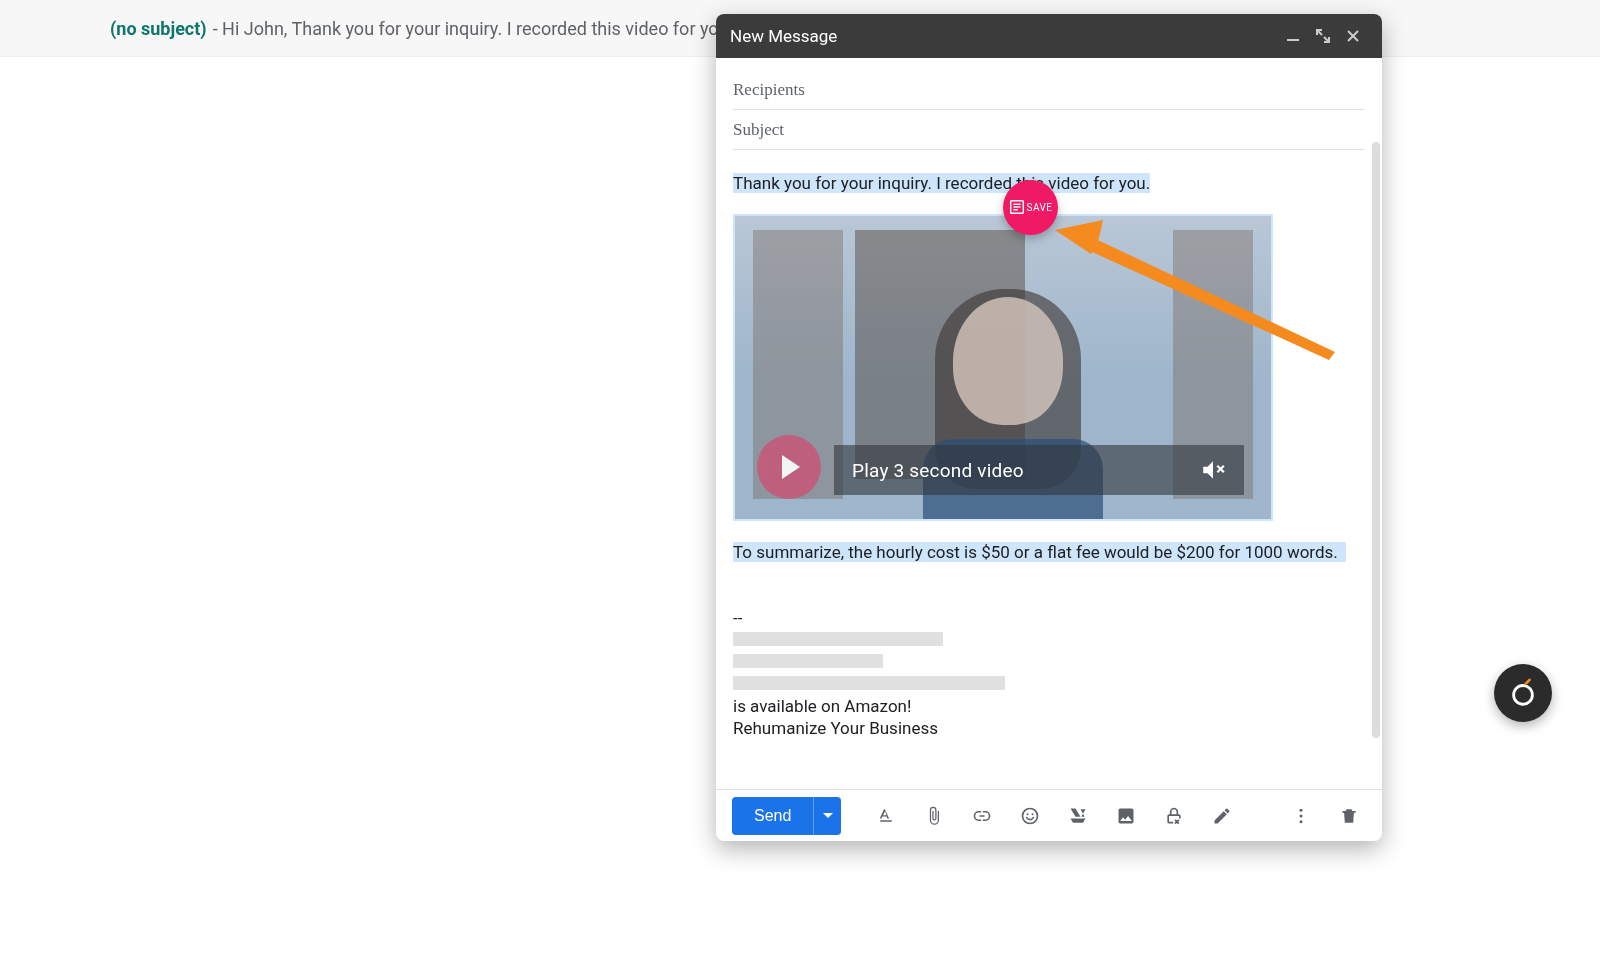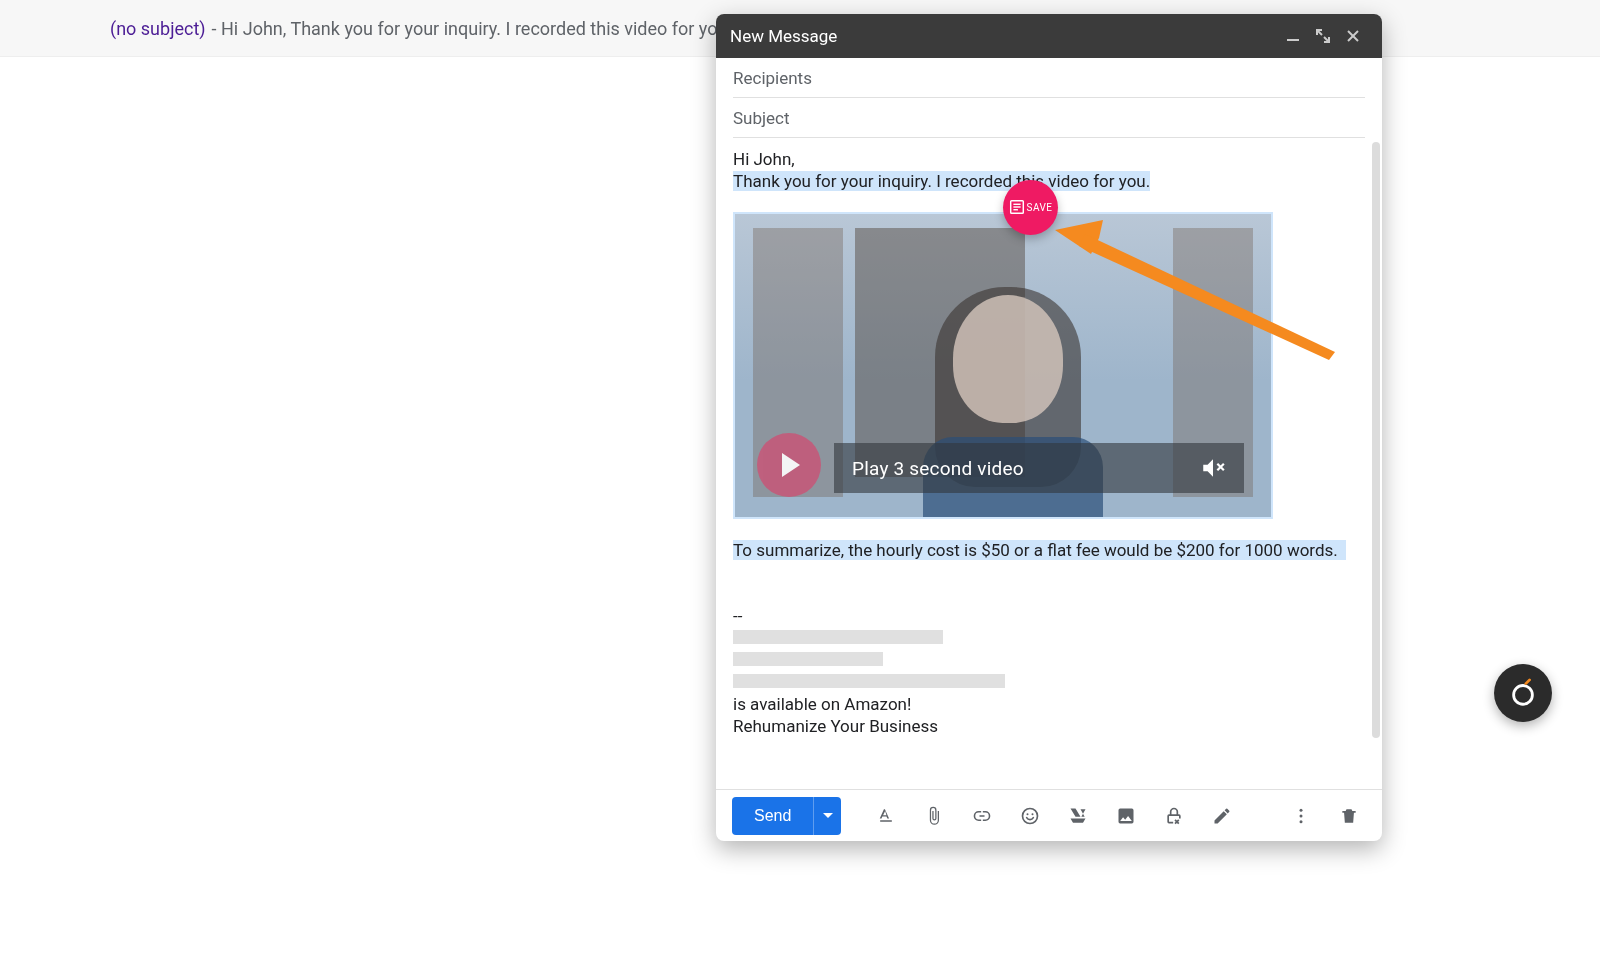--- a/index.html
+++ b/index.html
@@ -1,29 +1,29 @@
 <!DOCTYPE html>
 <html><head>
 <meta charset="utf-8">
 <style>
   html,body{margin:0;padding:0;width:1600px;height:967px;font-family:Roboto,Arial,sans-serif;background:#fff;overflow:hidden;}
   *{box-sizing:border-box;}
   
   .draft-bar{position:absolute;left:0;right:0;top:0;height:57px;background:#f7f7f7;border-bottom:1px solid #eee;display:flex;align-items:center;padding-left:110px;font-size:18px;white-space:nowrap;overflow:hidden;}
-  .draft-subject{color:#4c1d95;font-weight:400;}
+  .draft-subject{color:#0f766e;font-weight:700;}
   .draft-preview{color:#5f6368;margin-left:6px;}
   
   .footer{position:absolute;left:0;right:0;top:608px;text-align:center;font-size:16px;color:#5f6368;line-height:1.6;}
   
   .compose{position:absolute;left:716px;top:14px;width:666px;height:827px;display:flex;flex-direction:column;box-shadow:0 8px 24px rgba(0,0,0,.3);border-radius:8px;overflow:hidden;background:#fff;}
   .compose-title{height:44px;background:#3b3b3b;color:#fff;display:flex;align-items:center;padding:8px 14px;font-size:17px;flex:0 0 auto;}
   .compose-title .spacer{flex:1;}
   .title-icon{width:30px;height:30px;display:flex;align-items:center;justify-content:center;color:#ccc;cursor:pointer;}
   .title-icon svg{width:14px;height:14px;stroke:currentColor;fill:none;stroke-width:2;}
-  .compose-fields{flex:0 0 auto;padding:0 17px;}
+  .compose-fields{flex:0 0 auto;padding:12px 17px;font-family:Liberation Serif, serif;}
   .field{height:40px;display:flex;align-items:center;border-bottom:1px solid #e0e0e0;color:#5f6368;font-size:17px;cursor:text;}
   .compose-body{position:relative;flex:1 1 auto;padding:10px 17px 10px 17px;font-size:17px;color:#202124;overflow:hidden;}
   .scrollbar{position:absolute;right:2px;top:142px;width:8px;height:596px;background:#dcdcdc;border-radius:4px;}
   .line{margin:0;line-height:22px;white-space:pre-wrap;}
   .hl{background:#cfe5fb;}
   
   .videothumb{position:relative;margin:20px 0 20px 0;width:540px;height:307px;border:2px solid #cfe5fb;background:linear-gradient(180deg,#b9c7d6 0%,#9eb5cb 55%,#9eb5cb 100%);overflow:hidden;}
   .videothumb .bookshelf{position:absolute;left:18px;top:14px;width:90px;bottom:20px;background:#6c5a4b;opacity:.35;}
   .videothumb .door{position:absolute;left:120px;top:14px;width:170px;bottom:40px;background:#4e4036;opacity:.45;}
   .videothumb .bookshelf2{position:absolute;right:18px;top:14px;width:80px;bottom:20px;background:#6c5a4b;opacity:.35;}
@@ -91,21 +91,20 @@
         </svg>
     </span>
   </div>
 
   <div class="compose-fields">
     <div class="field">Recipients</div>
     <div class="field">Subject</div>
   </div>
 
   <div class="compose-body">
-    <p class="line"><span>Hi John,</span></p>
     <p class="line"><span class="hl">Thank you for your inquiry. I recorded this video for you.</span></p>
 
     <div class="videothumb">
       <div class="bookshelf"></div>
         <div class="door"></div>
         <div class="bookshelf2"></div>
       <div class="person">
           <div class="hair"></div>
           <div class="h"></div>
           <div class="body"></div>

